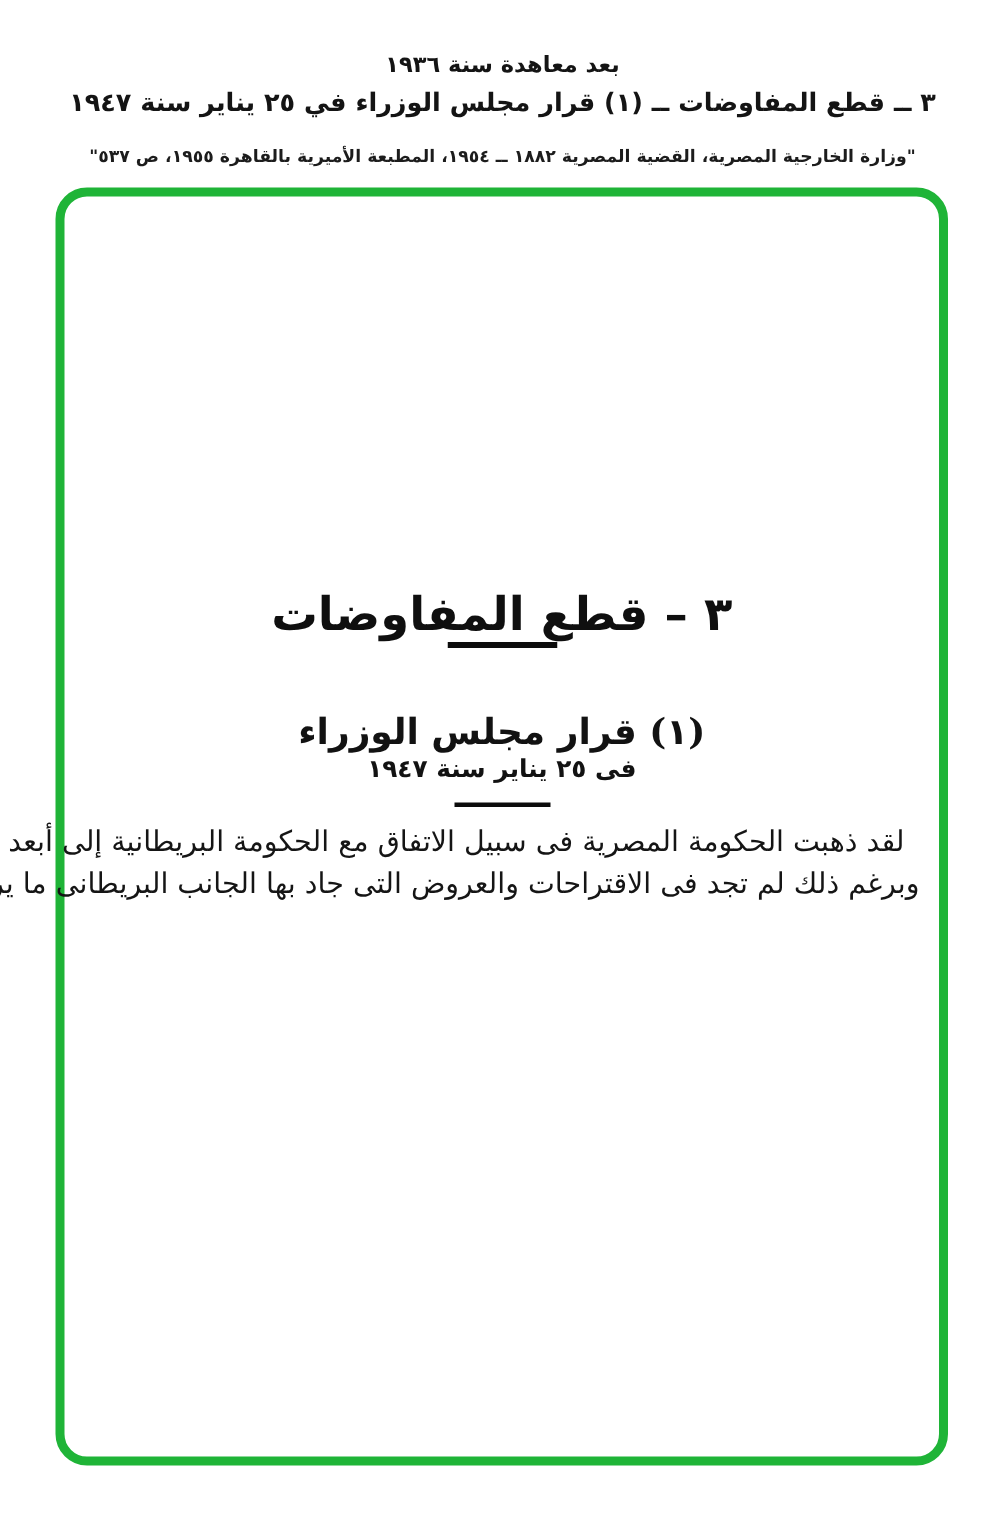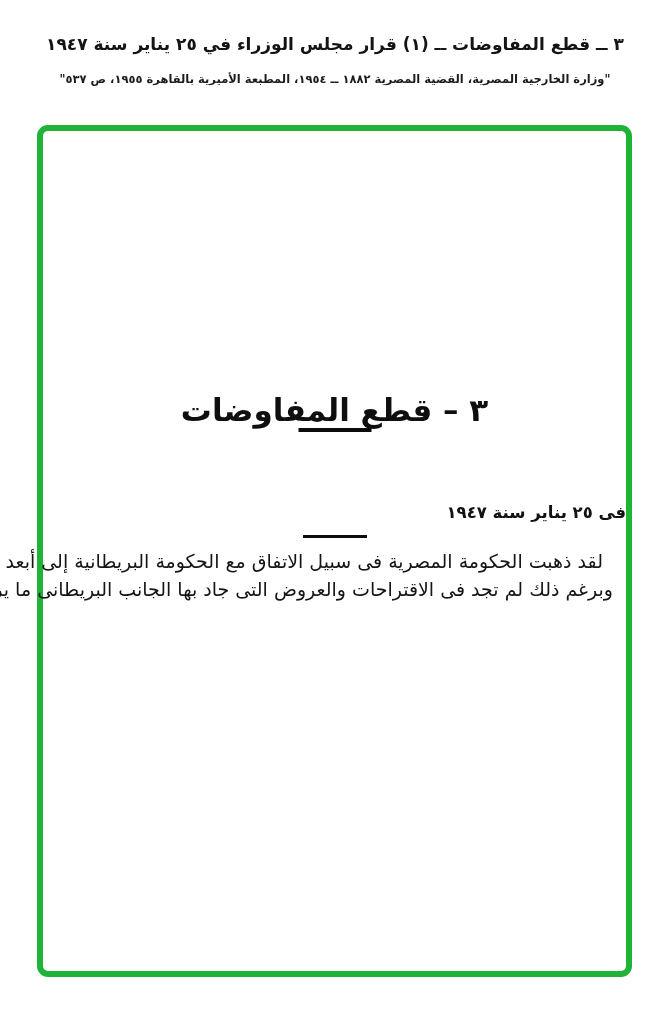--- a/index.html
+++ b/index.html
@@ -45,21 +45,21 @@
   
   .doc-page {
     position: absolute;
     left: 37px;
     top: 125px;
     width: 595px;
     height: 852px;
     box-sizing: border-box;
     background: #ffffff;
     border: 6px solid #1fb437;
-    border-radius: 11px;
+    border-radius: 21px;
   }
   .doc-inner {
     position: absolute;
     inset: 0;
   }
 
   .doc-title {
     position: absolute;
     top: 240px;
     left: 0;
@@ -90,21 +90,21 @@
     font-family: "DejaVu Serif", "DejaVu Sans", serif;
     font-size: 24px;
     font-weight: 600;
     color: #121212;
   }
   .doc-date {
     position: absolute;
     top: 372px;
     left: 0;
     width: 100%;
-    text-align: right;
+    text-align: center;
     direction: rtl;
     font-size: 16.5px;
     font-weight: bold;
     color: #121212;
   }
   .rule-2 {
     position: absolute;
     top: 404px;
     left: 50%;
     transform: translateX(-50%);
@@ -124,30 +124,32 @@
     line-height: 27.5px;
     color: #151515;
   }
   .doc-paragraph .pline { white-space: nowrap; }
   .doc-paragraph .pline.indent-first { padding-right: 10px; }
 </style>
 </head>
 <body>
 
 <header class="top-header">
+  <div class="line1">بعد معاهدة سنة ١٩٣٦</div>
   <div class="line2">٣ ــ قطع المفاوضات ــ (١) قرار مجلس الوزراء في ٢٥ يناير سنة ١٩٤٧</div>
   <div class="line3">"وزارة الخارجية المصرية، القضية المصرية ١٨٨٢ ــ ١٩٥٤، المطبعة الأميرية بالقاهرة ١٩٥٥، ص ٥٣٧"</div>
 </header>
 
 <section class="doc-page">
   <div class="doc-inner">
 
     <h1 class="doc-title">٣ – قطع المفاوضات</h1>
     <div class="rule-1"></div>
 
+    <h2 class="doc-subtitle">(١) قرار مجلس الوزراء</h2>
 
     <div class="doc-date">فى ٢٥ يناير سنة ١٩٤٧</div>
     <div class="rule-2"></div>
 
     <div class="doc-paragraph">
       <div class="pline indent-first">لقد ذهبت الحكومة المصرية فى سبيل الاتفاق مع الحكومة البريطانية إلى أبعد حد ممكن</div>
       <div class="pline">وبرغم ذلك لم تجد فى الاقتراحات والعروض التى جاد بها الجانب البريطانى ما يرضى حقوقنا الوطنية</div>
     </div>
 
   </div>

